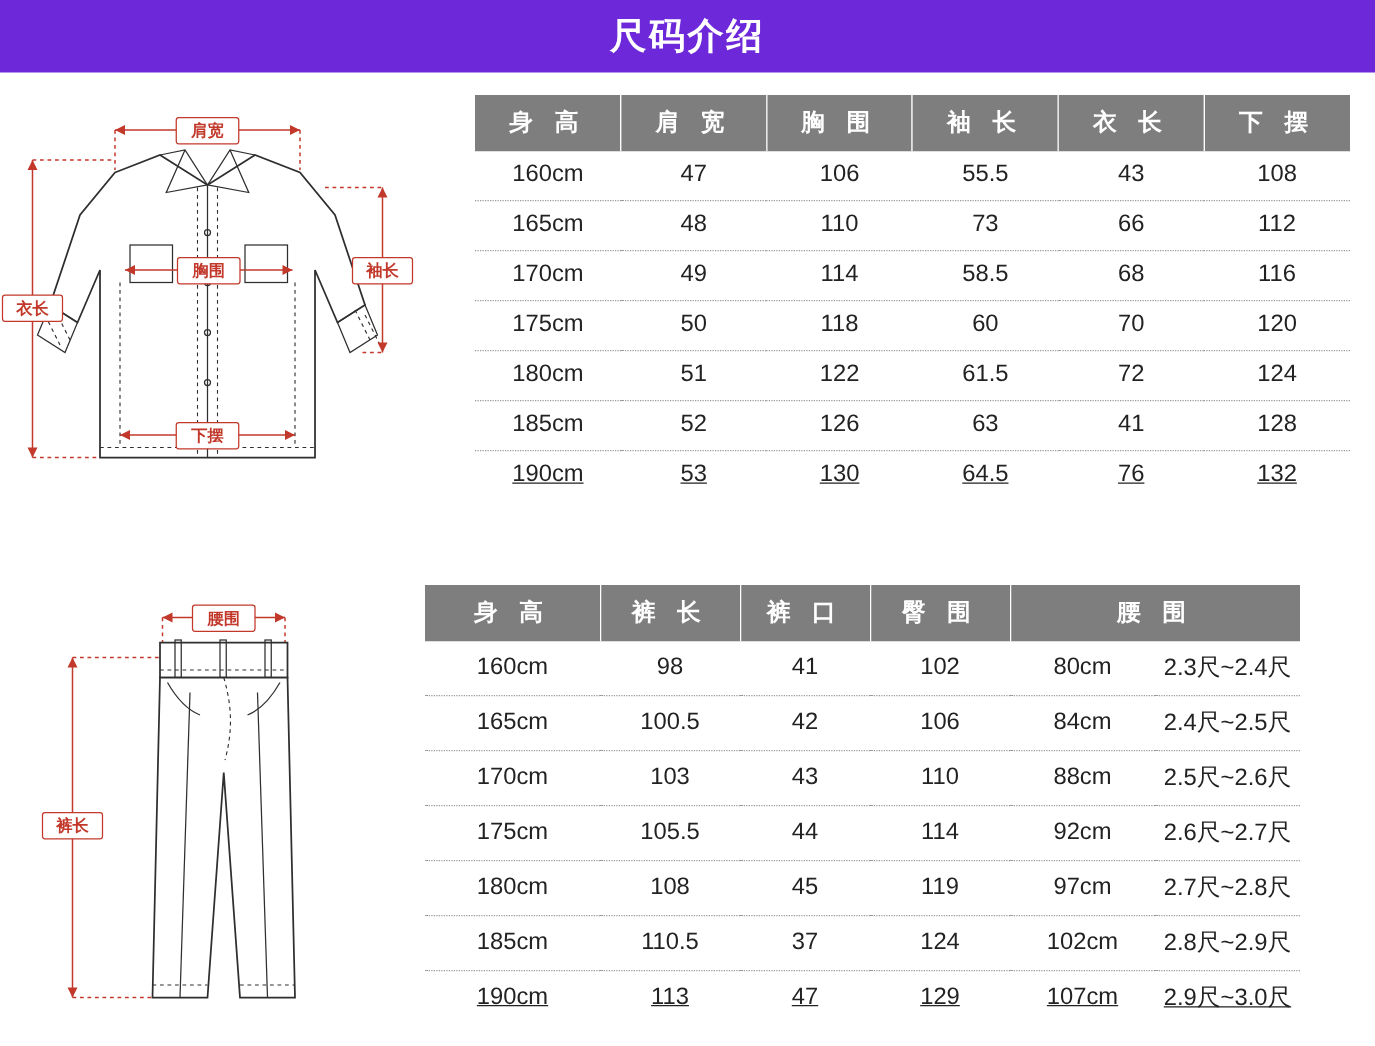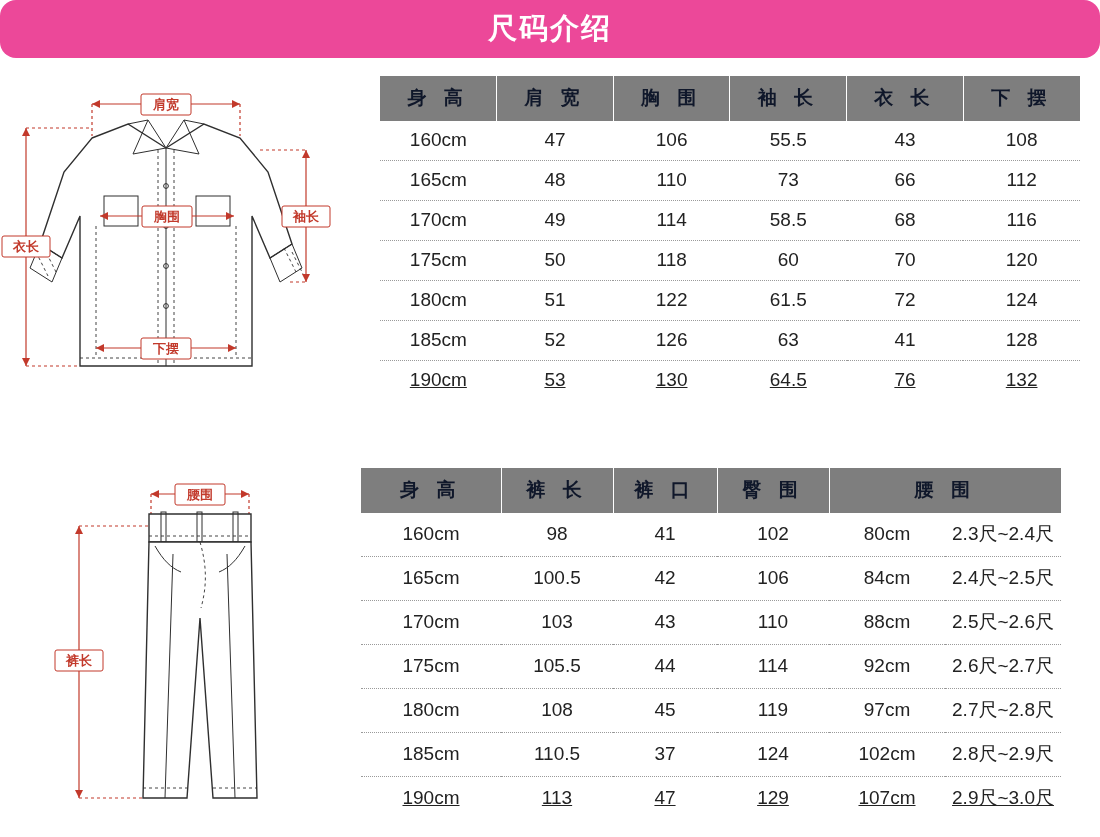--- a/index.html
+++ b/index.html
@@ -16,26 +16,25 @@
   }
   .page {
     position: relative;
     width: 1100px;
     height: 837px;
   }
   
   .header {
     width: 1100px;
     height: 58px;
-    background: #ec4899;
+    background: #6d28d9;
     display: flex;
     align-items: center;
     justify-content: center;
     gap: 24px;
-    border-radius: 16px;
   }
   .header .cn {
     color: #ffffff;
     font-size: 29px;
     font-weight: bold;
     letter-spacing: 2px;
   }
   .header .en {
     color: #ffffff;
     font-size: 28px;
@@ -57,21 +56,21 @@
     position: relative;
   }
   
   table.size-table {
     width: 700px;
     border-collapse: collapse;
     table-layout: fixed;
   }
   table.size-table thead th {
     background: #7e7e7e;
-    color: #0f172a;
+    color: #ffffff;
     font-size: 19px;
     font-weight: bold;
     letter-spacing: 6px;
     padding: 9px 0 10px 0;
     text-align: center;
     border-right: 1px solid #ffffff;
   }
   table.size-table thead th:last-child {
     border-right: none;
   }
@@ -285,21 +284,21 @@
             <td>130</td>
             <td>64.5</td>
             <td>76</td>
             <td>132</td>
           </tr>
         </tbody>
       </table>
     </div>
   </div>
 
-  <div class="row" style="margin-top:52px;padding-left:21px;">
+  <div class="row" style="margin-top:52px;">
     <div class="fig-col">
       <svg class="fig" width="340" height="360" viewBox="0 0 340 360">
 
         <g>
           <line class="dim-line" x1="130" y1="26" x2="228" y2="26"></line>
           <polygon points="130,26 138,22 138,30" fill="#c2392b"></polygon>
           <polygon points="228,26 220,22 220,30" fill="#c2392b"></polygon>
           <rect class="lbl-box" x="154" y="16" width="50" height="21" rx="2"></rect>
           <text class="dim-label" x="179" y="31" text-anchor="middle">腰围</text>
           <line class="dim-line" x1="130" y1="26" x2="130" y2="46" stroke-dasharray="3 3"></line>

